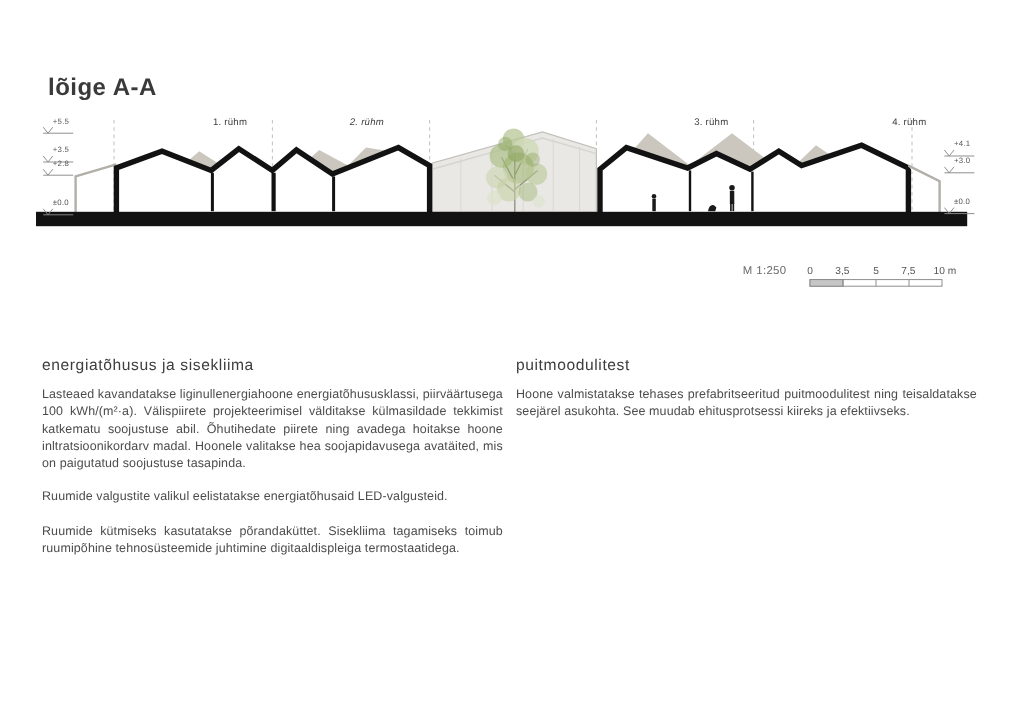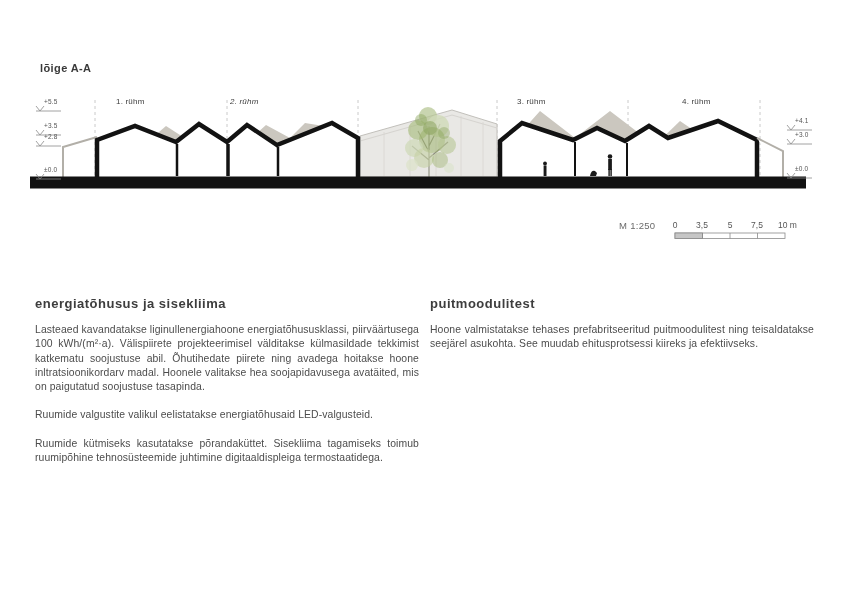--- a/index.html
+++ b/index.html
@@ -3,34 +3,34 @@
 <meta charset="utf-8">
 <style>
   html,body{margin:0;padding:0;background:#ffffff;}
   body{
     width:842px;height:596px;position:relative;overflow:hidden;
     font-family:"Liberation Sans","DejaVu Sans",sans-serif;
     -webkit-font-smoothing:antialiased;
   }
   .abs{position:absolute;}
   .page-title{
-    left:40px;top:62px;font-size:11px;font-weight:bold;color:#3a3a3a;letter-spacing:.4px;
+    left:40px;top:62px;font-size:20px;font-weight:bold;color:#3a3a3a;letter-spacing:.4px;
   }
   .group-label{
-    top:97px;width:90px;text-align:left;font-size:8px;color:#3c3c3c;letter-spacing:.2px;
+    top:97px;width:90px;text-align:right;font-size:8px;color:#3c3c3c;letter-spacing:.2px;
   }
   .marker{font-size:6.5px;color:#555;letter-spacing:.2px;}
   .marker .lvl{display:block;}
   .marker svg{display:block;margin-top:0px;}
   .scale-label{left:606px;top:220px;font-size:9.5px;color:#6a6a6a;letter-spacing:.3px;padding-left:13px;}
   .scale-num{top:220px;font-size:8.5px;color:#555;transform:translateX(-50%);white-space:nowrap;}
   .scale-num.last{transform:none;}
   .text-col{width:384px;}
   .text-col h2{
-    margin:0 0 12px 0;font-size:13px;font-weight:bold;color:#3d3d3d;letter-spacing:.5px;
+    margin:0 0 12px 0;font-size:13px;font-weight:normal;color:#3d3d3d;letter-spacing:.5px;
   }
   .text-col p{
     margin:0 0 14px 0;font-size:10.4px;line-height:14.3px;color:#4c4c4c;
     text-align:justify;letter-spacing:.1px;
   }
   .text-col p:last-child{margin-bottom:0;}
 </style>
 </head>
 <body>
 

